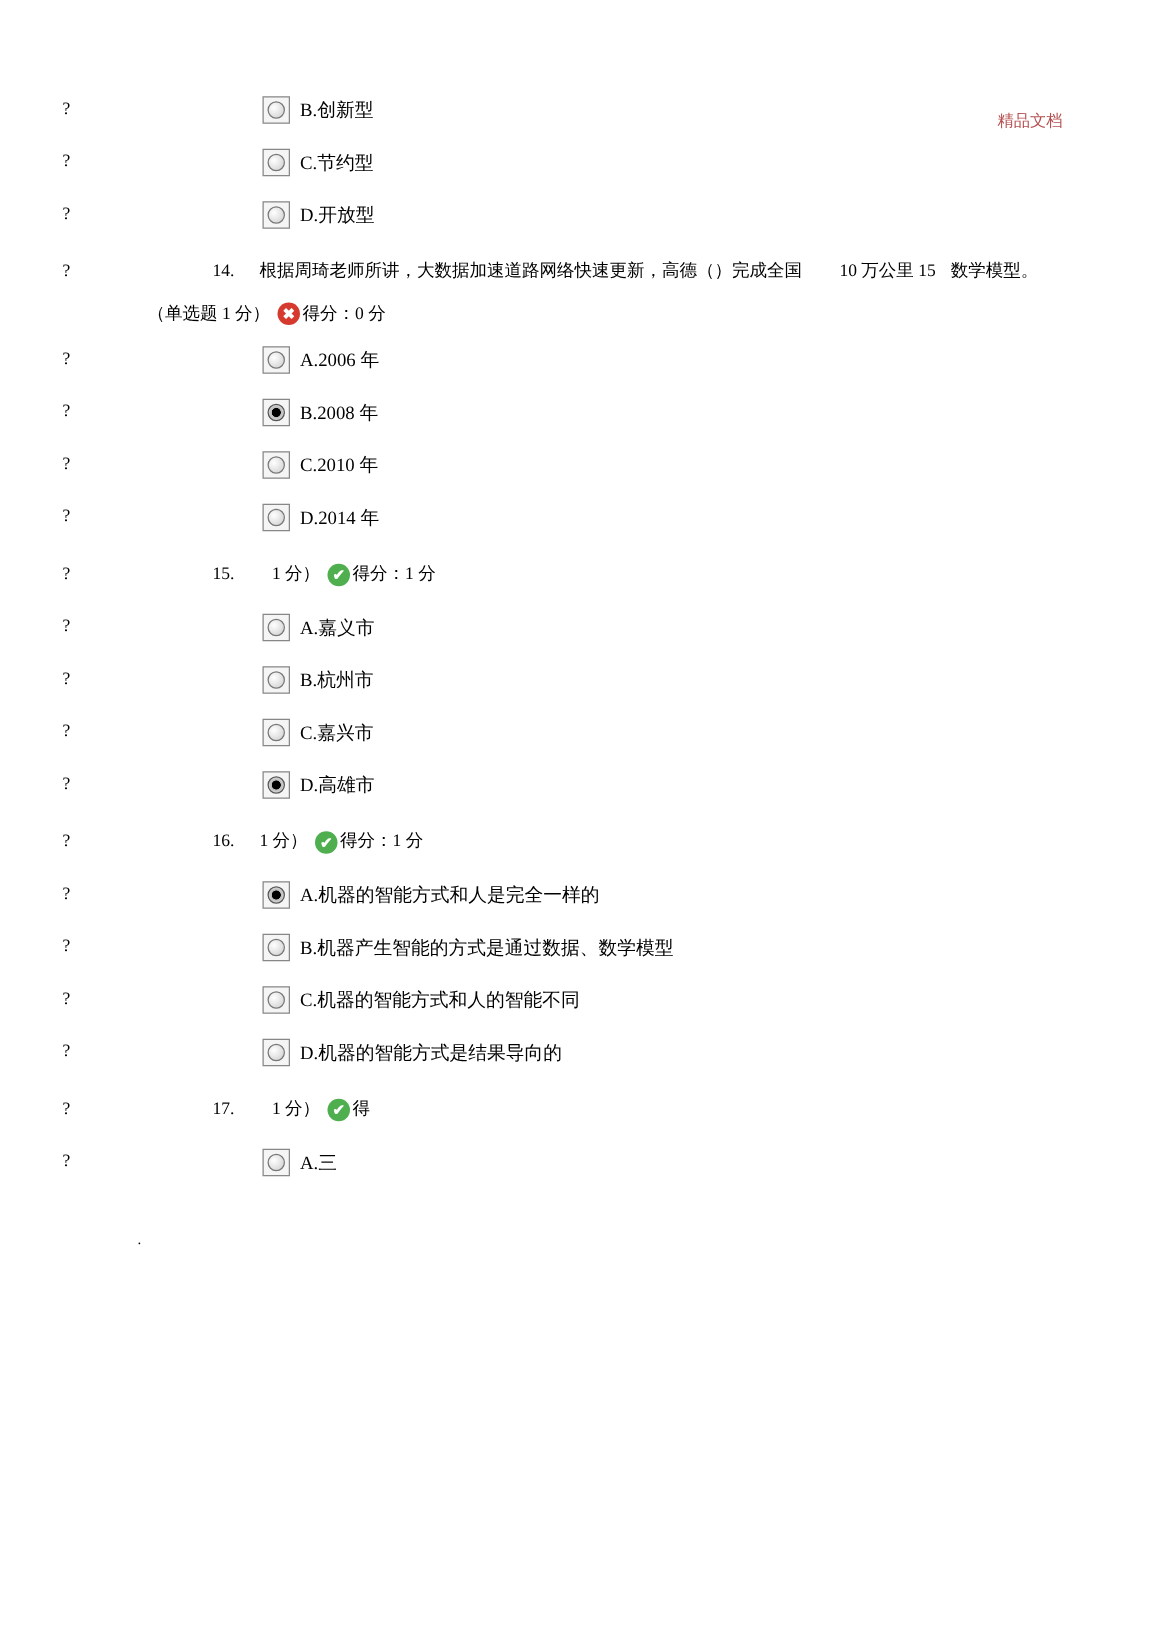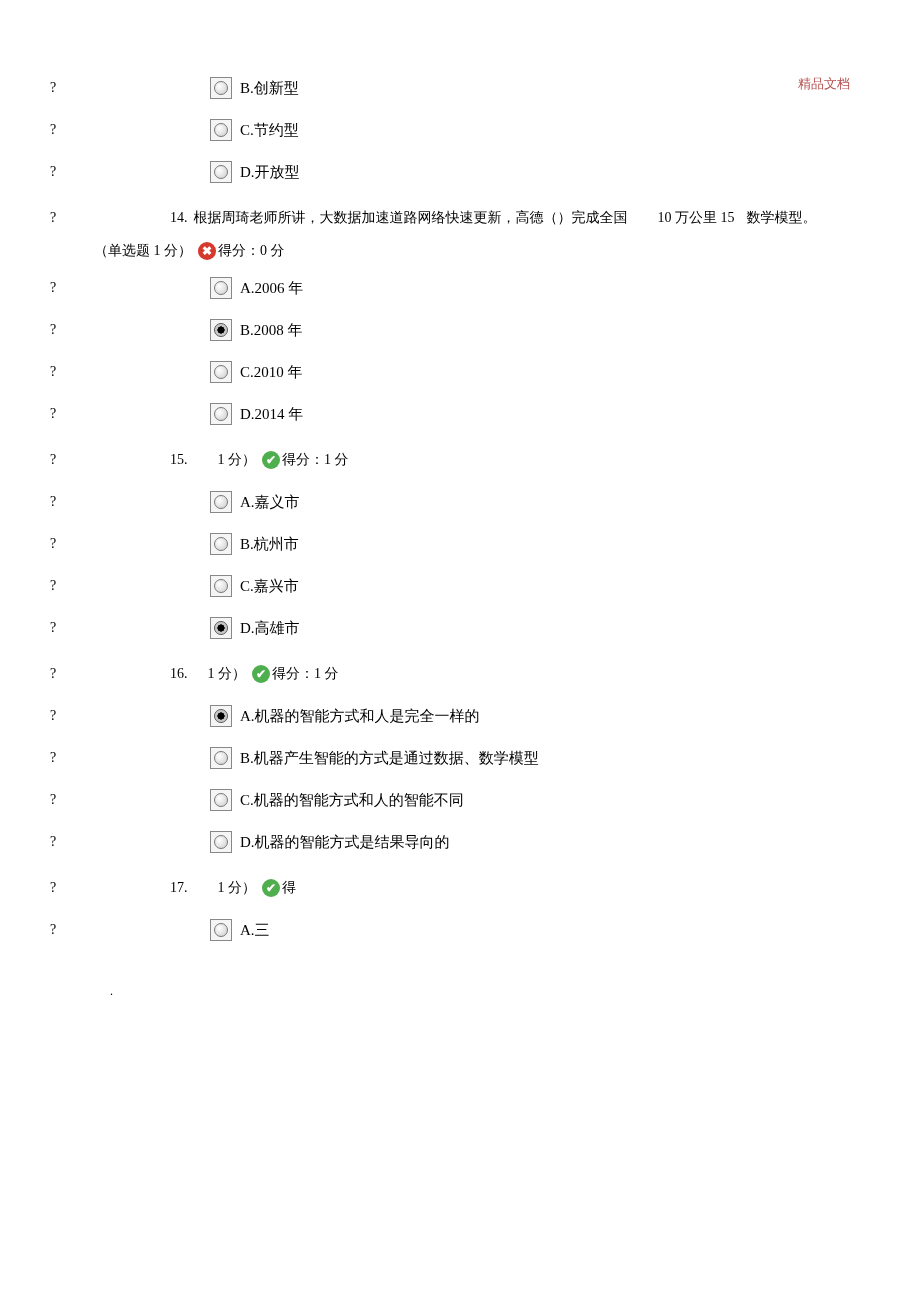--- a/index.html
+++ b/index.html
@@ -9,21 +9,21 @@
     padding: 0;
     width: 920px;
     font-size: 14px;
     color: #000;
   }
   .page {
     padding: 60px 50px 40px 50px;
   }
   .watermark {
     position: absolute;
-    top: 75px;
+    top: 88px;
     right: 70px;
     font-size: 13px;
     color: #b55050;
     font-family: "SimSun", serif;
   }
   .opt-row {
     display: flex;
     align-items: center;
     margin: 14px 0;
     min-height: 28px;
@@ -73,21 +73,21 @@
   .q-bullet {
     width: 40px;
   }
   .q-indent {
     width: 80px;
   }
   .q-text {
     font-size: 14px;
   }
   .sub-line {
-    margin-left: 44px;
+    margin-left: 68px;
     display: flex;
     align-items: center;
     margin-top: 10px;
     margin-bottom: 10px;
   }
   .gap {
     display: inline-block;
     width: 30px;
   }
   .score-seg {
@@ -144,21 +144,21 @@
     <span class="radio-box">
         <span class="radio-unchecked"></span>
       </span>
     <span class="opt-text">D.开放型</span>
   </div>
 
   <div class="q-row">
     <span class="q-bullet">?</span>
     <span class="q-indent"></span>
     <span class="q-text">14.</span>
-    <span class="q-text" style="margin-left:6px;">根据周琦老师所讲，大数据加速道路网络快速更新，高德（）完成全国</span>
+    <span class="q-text" style="margin-left:20px;">根据周琦老师所讲，大数据加速道路网络快速更新，高德（）完成全国</span>
     <span class="gap"></span>
     <span class="q-text">10 万公里 15</span>
     <span class="gap" style="width:12px;"></span>
     <span class="q-text">数学模型。</span>
   </div>
   <div class="sub-line">
     <span class="q-text">（单选题 1 分）</span>
     <span class="score-seg">
       <span class="icon-wrong">✖</span>
       <span class="q-text">得分：0 分</span>

